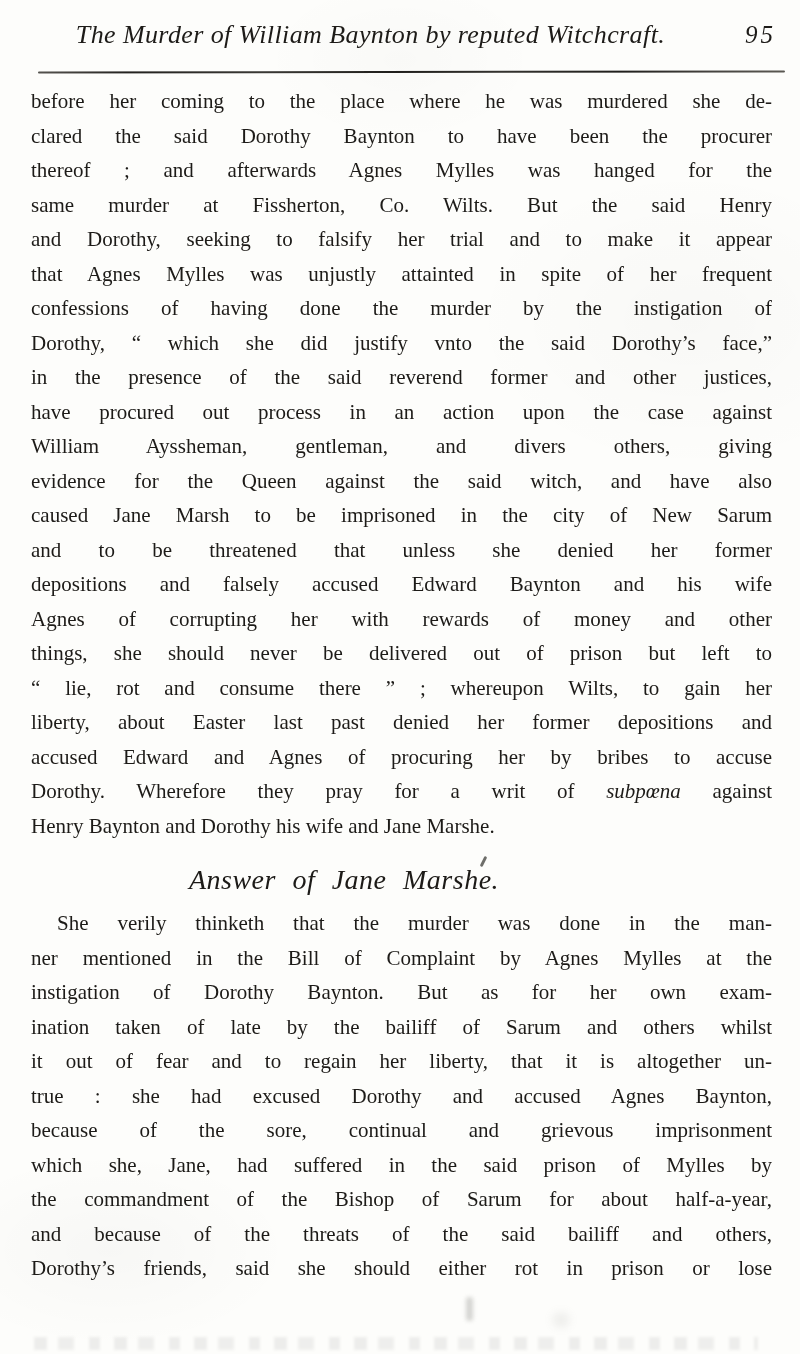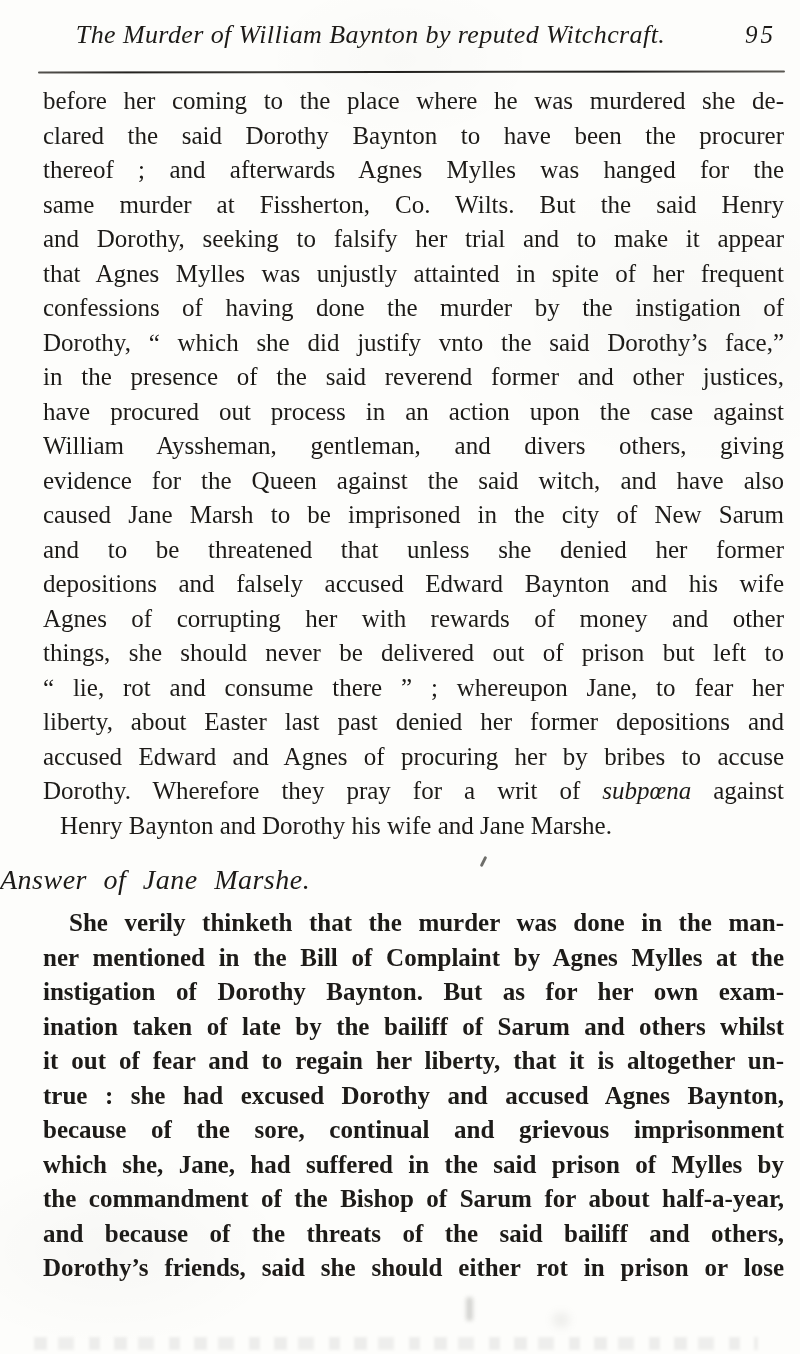--- a/index.html
+++ b/index.html
@@ -51,41 +51,41 @@
     border-radius: 1px;
     background: linear-gradient(90deg,
       #55534f 0%, #23221f 12%, #3a3935 30%, #1f1e1b 48%,
       #34332f 62%, #201f1c 78%, #45433f 90%, #5a5852 100%);
     transform: rotate(-0.08deg);
   }
 
   
   .para {
     position: absolute;
-    left: 43px;
+    left: 31px;
     width: 741px;
-    font-size: 25px;
+    font-size: 21px;
     line-height: 34.5px;
   }
   #para-bill { top: 84px; }
-  #para-answer { top: 906px; font-weight: bold; }
+  #para-answer { top: 906px; }
   .line {
     text-align: justify;
     text-align-last: justify;
   }
-  .line-last-left { text-align-last: left; margin-left: 17px; }
+  .line-last-left { text-align-last: left; }
 
   
   .section-heading {
     position: absolute;
     top: 864px;
     left: 0;
     width: 688px;
     margin: 0;
-    text-align: left;
+    text-align: center;
     font-style: italic;
     font-weight: normal;
     font-size: 28px;
     word-spacing: 9px;
     letter-spacing: 0.5px;
   }
 
   
   .smudge { position: absolute; pointer-events: none; }
   #smudge-heading-tick {
@@ -146,21 +146,21 @@
       <div class="line" style="">Dorothy, “ which she did justify vnto the said Dorothy’s face,”</div>
       <div class="line" style="">in the presence of the said reverend former and other justices,</div>
       <div class="line" style="">have procured out process in an action upon the case against</div>
       <div class="line" style="">William Ayssheman, gentleman, and divers others, giving</div>
       <div class="line" style="">evidence for the Queen against the said witch, and have also</div>
       <div class="line" style="">caused Jane Marsh to be imprisoned in the city of New Sarum</div>
       <div class="line" style="">and to be threatened that unless she denied her former</div>
       <div class="line" style="">depositions and falsely accused Edward Baynton and his wife</div>
       <div class="line" style="">Agnes of corrupting her with rewards of money and other</div>
       <div class="line" style="">things, she should never be delivered out of prison but left to</div>
-      <div class="line" style="">“ lie, rot and consume there ” ; whereupon Jane, to fear her</div>
+      <div class="line" style="">“ lie, rot and consume there ” ; whereupon Wilts, to gain her</div>
       <div class="line" style="">liberty, about Easter last past denied her former depositions and</div>
       <div class="line" style="">accused Edward and Agnes of procuring her by bribes to accuse</div>
       <div class="line" style="">Dorothy.  Wherefore they pray for a writ of <i>subpœna</i> against</div>
       <div class="line line-last-left" style="">Henry Baynton and Dorothy his wife and Jane Marshe.</div>
     </div>
 
   <h2 class="section-heading">Answer of Jane Marshe.</h2>
 
   <div class="para" id="para-answer">
       <div class="line" style="text-indent: 26px;">She verily thinketh that the murder was done in the man-</div>

